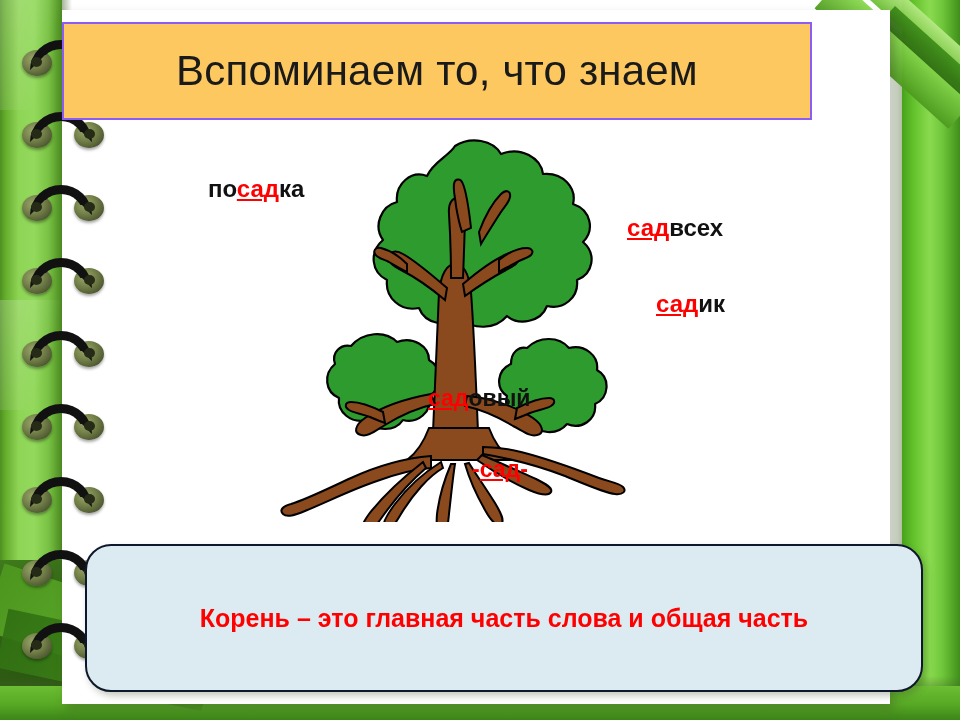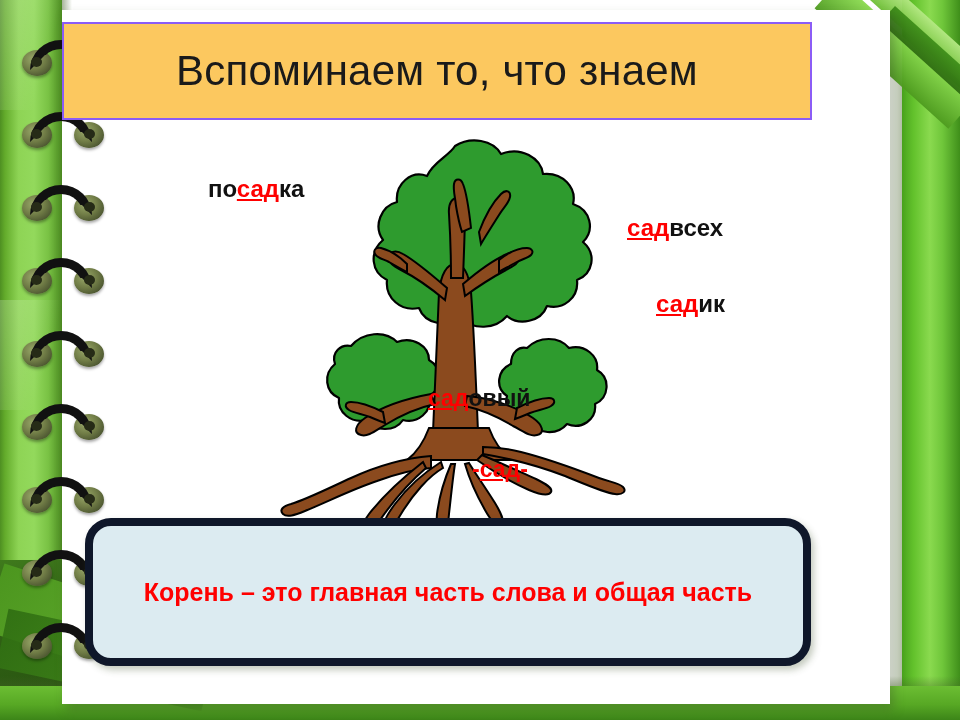--- a/index.html
+++ b/index.html
@@ -199,24 +199,24 @@
   }
   .w-sad-root .root {
     color: #FF0000;
     text-decoration: underline;
     text-decoration-color: #FF0000;
   }
 
   
   .def-box {
     position: absolute;
-    left: 85px; top: 518px;
-    width: 726px; height: 148px;
+    left: 85px; top: 544px;
+    width: 838px; height: 148px;
     background: #DCEBF1;
-    border: 8px solid #0f172a;
+    border: 2px solid #0f172a;
     border-radius: 26px;
     display: flex;
     flex-direction: column;
     align-items: center;
     justify-content: center;
     box-shadow: 3px 4px 7px rgba(60,80,40,.30);
   }
   .def-line {
     color: #FF0000;
     font-size: 25px;

